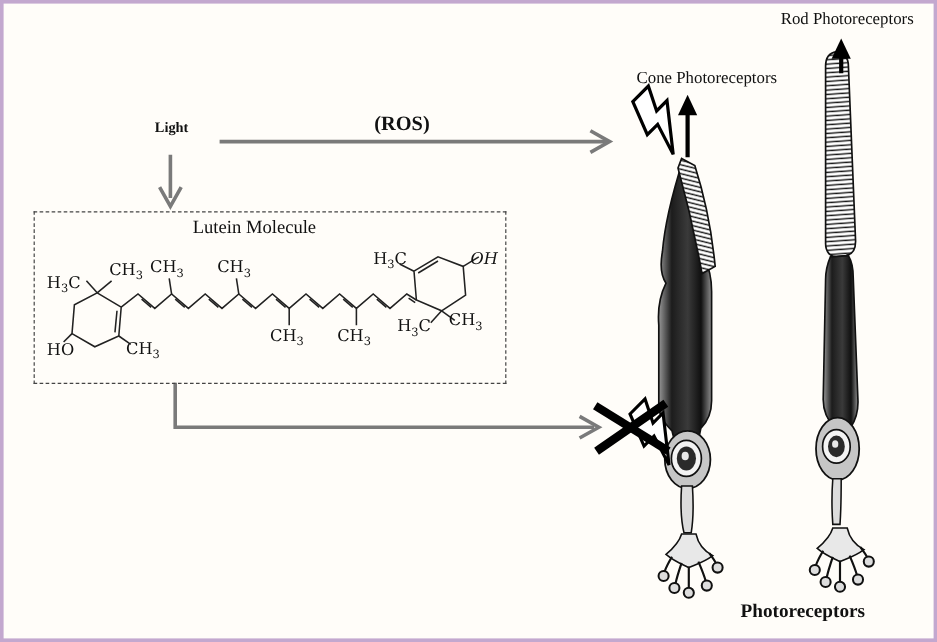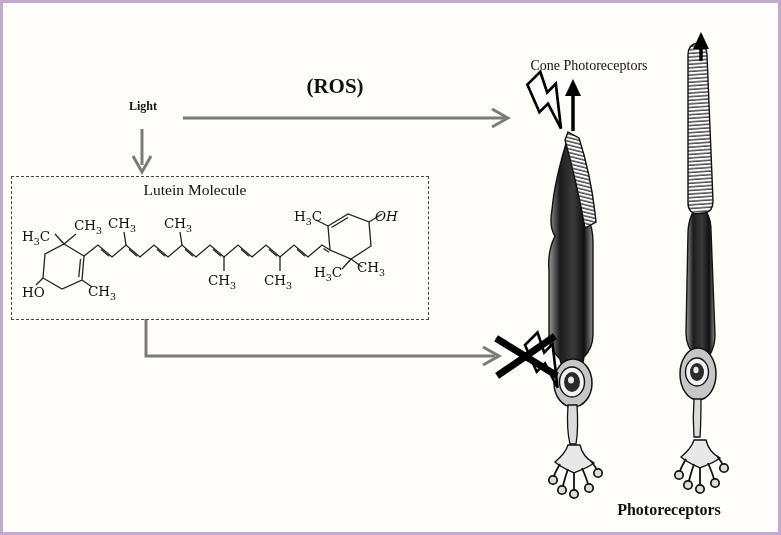--- a/index.html
+++ b/index.html
@@ -16,22 +16,22 @@
   .bold{font-weight:bold;}
   .center{text-align:center;white-space:normal;}
   
   .garrow line,.garrow path{stroke:var(--arrow-gray,#7a7a7a);stroke-width:3;fill:none;}
   .finger{fill:none;stroke:#111;stroke-width:1.8;}
   #foot circle{fill:#ddd;stroke:#111;stroke-width:1.7;}
   .bolt{fill:#fff;stroke:#000;stroke-width:2.2;stroke-linejoin:miter;}
   .xline{stroke:#000;stroke-width:7;stroke-linecap:square;}
   
   .lutein-box{
-    position:absolute;left:8px;top:173px;width:392px;height:142px;
-    border:1px dashed #444;box-sizing:content-box;padding-left:24px;
+    position:absolute;left:25px;top:173px;width:392px;height:142px;
+    border:1px dashed #444;box-sizing:content-box;
   }
   .lutein-title{position:absolute;left:63px;top:4px;width:240px;text-align:center;font-size:15.5px;}
   .bond line,.bond path,.bond polyline{stroke:#222;stroke-width:1.3;fill:none;}
   .chem{position:absolute;font-size:13.5px;font-family:"DejaVu Serif","Liberation Serif",serif;white-space:nowrap;}
   .chem sub{font-size:9.5px;}
 </style>
 </head>
 <body>
 
 <div class="canvas">
@@ -119,22 +119,23 @@
 
     <use href="#bolt" class="bolt" transform="translate(514,92) rotate(-45) scale(1.22)"></use>
     <g>
       <use href="#bolt" class="bolt" transform="translate(512,352) rotate(-45) scale(1.18)"></use>
       <line class="xline" x1="496" y1="337" x2="551" y2="371"></line>
       <line class="xline" x1="497" y1="371" x2="549" y2="335"></line>
     </g>
   </svg>
 
   <div class="lbl bold" style="left:126px;top:97px;font-size:12px;text-align:center;">Light</div>
-  <div class="lbl bold center" style="left:232px;top:71px;width:200px;font-size:21px;">(ROS)</div>
+  <div class="lbl bold center" style="left:232px;top:90px;width:200px;font-size:17px;">(ROS)</div>
   <div class="lbl center" style="left:512px;top:55px;width:148px;font-size:14px;">Cone Photoreceptors</div>
+  <div class="lbl center" style="left:628px;top:6px;width:150px;font-size:14px;">Rod Photoreceptors</div>
   <div class="lbl bold center" style="left:591px;top:498px;width:150px;font-size:16px;">Photoreceptors</div>
 
   <div class="lutein-box">
     <div class="lutein-title">Lutein Molecule</div>
 
     <svg width="392" height="142" viewBox="0 0 392 142" style="position:absolute;left:0;top:0;">
       <g class="bond">
 
         <path d="M52,67 L72,79 L70,103 L50,112 L31,101 L33,77 Z"></path>
         <line x1="68.5" y1="82" x2="66.8" y2="100"></line>

